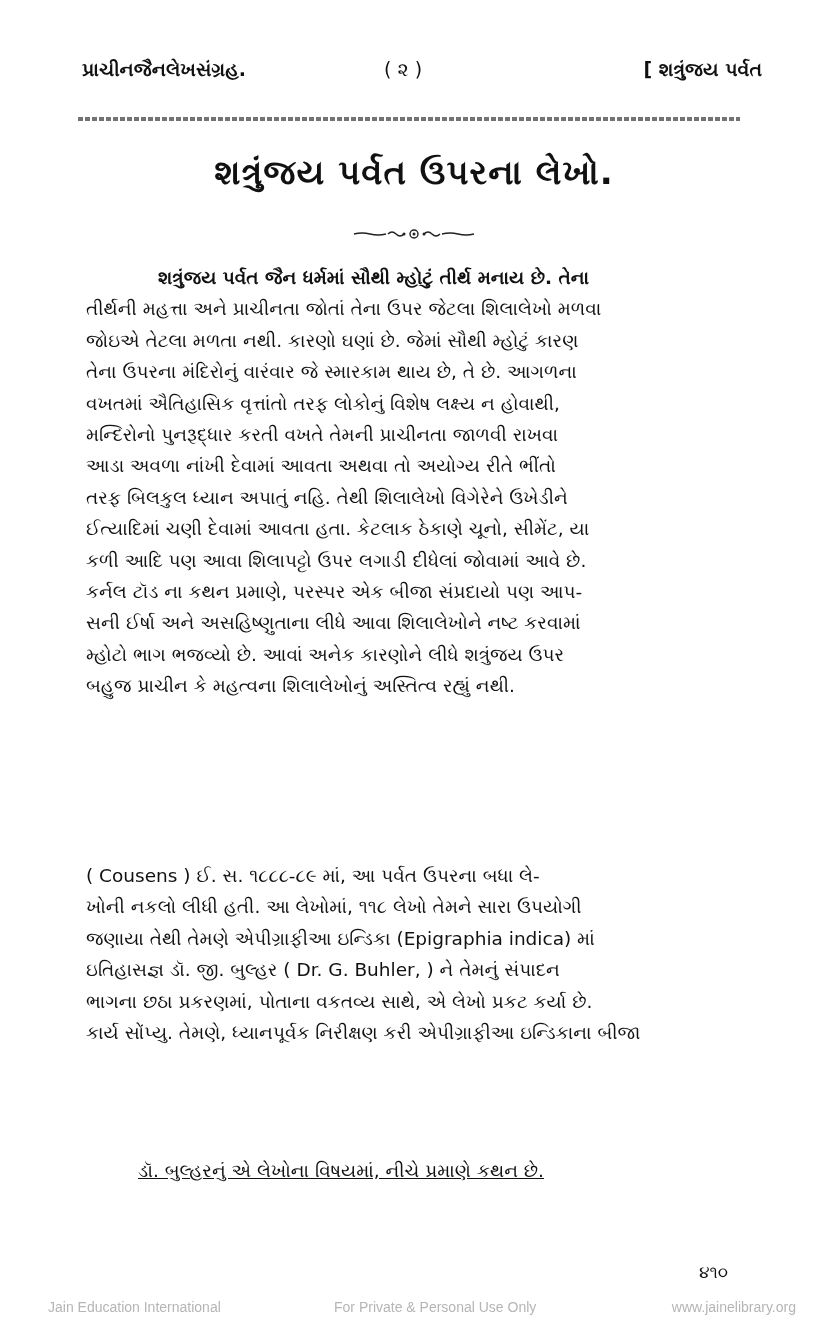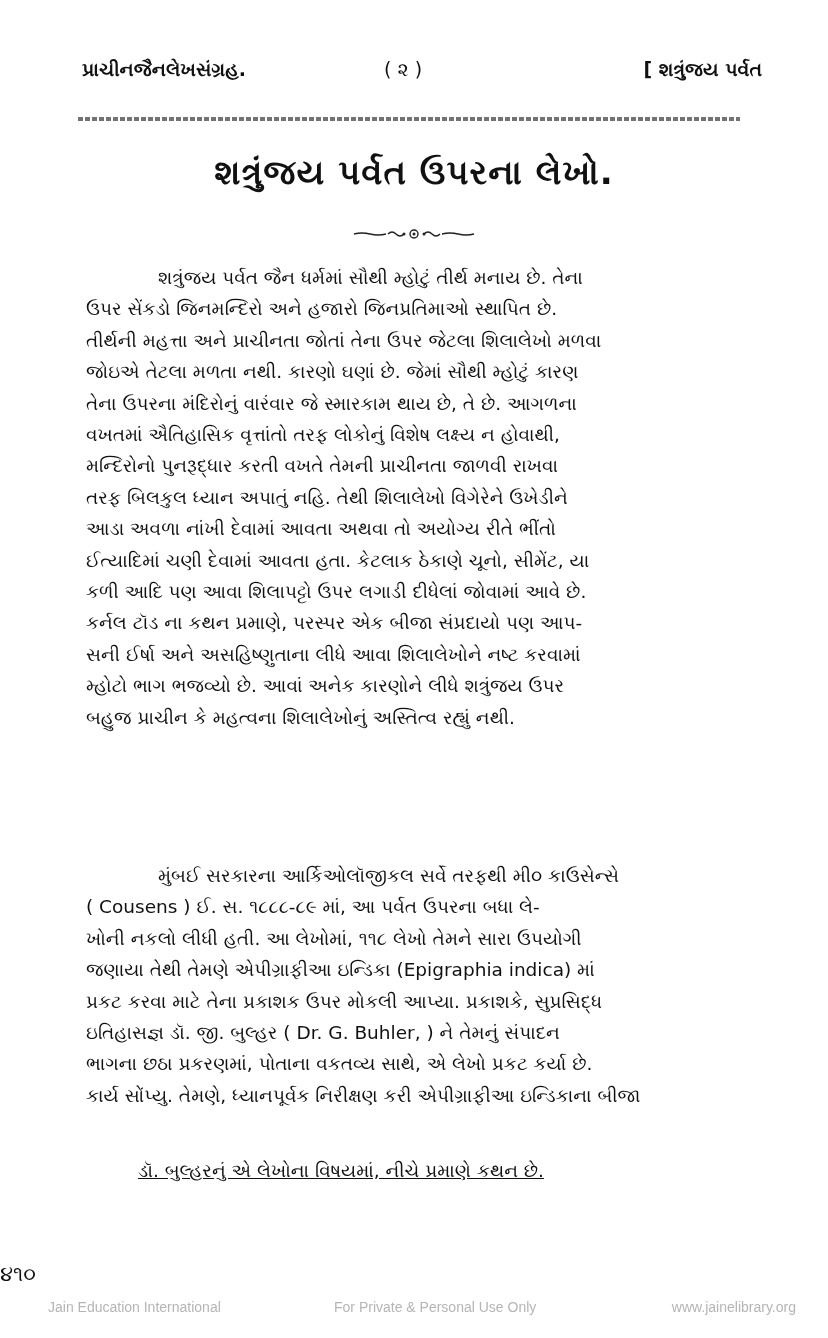--- a/index.html
+++ b/index.html
@@ -69,29 +69,29 @@
     text-align: justify;
   }
   .p1 { top: 262px; }
   .p2 { top: 860px; }
   .p3 { top: 1155px; text-decoration: underline; }
   .line {
     display: block;
     white-space: nowrap;
     overflow: hidden;
   }
-  .indent { padding-left: 72px; }
+  .indent { padding-left: 72px; font-weight: bold; }
   .indent-small { padding-left: 52px; }
   .page-number {
     position: absolute;
     top: 1262px;
     left: 0;
     width: 728px;
-    text-align: left;
-    font-size: 21px;
+    text-align: right;
+    font-size: 17px;
   }
   .footer {
     position: absolute;
     top: 1299px;
     left: 8px;
     width: 828px;
     height: 20px;
     font-family: "Liberation Sans", sans-serif;
     font-size: 14px;
     color: #b5b5b5;
@@ -121,42 +121,39 @@
     <circle cx="62" cy="5" r="4" stroke="#222" stroke-width="1.4" fill="none"></circle>
     <circle cx="62" cy="5" r="1.5" fill="#222"></circle>
     <path d="M36 5 q4 -4 8 0 q4 4 8 0" stroke="#222" stroke-width="1.4" fill="none"></path>
     <path d="M72 5 q4 -4 8 0 q4 4 8 0" stroke="#222" stroke-width="1.4" fill="none"></path>
     <circle cx="52" cy="5" r="1.5" fill="#222"></circle>
     <circle cx="72" cy="5" r="1.5" fill="#222"></circle>
   </svg>
 
   <div class="body-text p1">
     <span class="line indent">શત્રુંજય પર્વત જૈન ધર્મમાં સૌથી મ્હોટું તીર્થ મનાય છે. તેના</span>
-    <span class="line">ઉપર સેંકડો જિનમન્દિરો અને હજારો જિનપ્રતિમાઓ સ્થાપિત છે.</span>
     <span class="line">તીર્થની મહત્તા અને પ્રાચીનતા જોતાં તેના ઉપર જેટલા શિલાલેખો મળવા</span>
     <span class="line">જોઇએ તેટલા મળતા નથી. કારણો ઘણાં છે. જેમાં સૌથી મ્હોટું કારણ</span>
     <span class="line">તેના ઉપરના મંદિરોનું વારંવાર જે સ્મારકામ થાય છે, તે છે. આગળના</span>
     <span class="line">વખતમાં ઐતિહાસિક વૃત્તાંતો તરફ લોકોનું વિશેષ લક્ષ્ય ન હોવાથી,</span>
     <span class="line">મન્દિરોનો પુનરૂદ્ધાર કરતી વખતે તેમની પ્રાચીનતા જાળવી રાખવા</span>
+    <span class="line">આડા અવળા નાંખી દેવામાં આવતા અથવા તો અયોગ્ય રીતે ભીંતો</span>
     <span class="line">તરફ બિલકુલ ધ્યાન અપાતું નહિ. તેથી શિલાલેખો વિગેરેને ઉખેડીને</span>
-    <span class="line">આડા અવળા નાંખી દેવામાં આવતા અથવા તો અયોગ્ય રીતે ભીંતો</span>
     <span class="line">ઈત્યાદિમાં ચણી દેવામાં આવતા હતા. કેટલાક ઠેકાણે ચૂનો, સીમેંટ, યા</span>
     <span class="line">કળી આદિ પણ આવા શિલાપટ્ટો ઉપર લગાડી દીધેલાં જોવામાં આવે છે.</span>
     <span class="line">કર્નલ ટૉડ ના કથન પ્રમાણે, પરસ્પર એક બીજા સંપ્રદાયો પણ આપ-</span>
     <span class="line">સની ઈર્ષા અને અસહિષ્ણુતાના લીધે આવા શિલાલેખોને નષ્ટ કરવામાં</span>
     <span class="line">મ્હોટો ભાગ ભજવ્યો છે. આવાં અનેક કારણોને લીધે શત્રુંજય ઉપર</span>
     <span class="line">બહુજ પ્રાચીન કે મહત્વના શિલાલેખોનું અસ્તિત્વ રહ્યું નથી.</span>
   </div>
 
   <div class="body-text p2">
-    <span class="line indent">મુંબઈ સરકારના આર્કિઓલૉજીકલ સર્વે તરફથી મી૦ કાઉસેન્સે</span>
     <span class="line">( Cousens ) ઈ. સ. ૧૮૮૮-૮૯ માં, આ પર્વત ઉપરના બધા લે-</span>
     <span class="line">ખોની નકલો લીધી હતી. આ લેખોમાં, ૧૧૮ લેખો તેમને સારા ઉપયોગી</span>
     <span class="line">જણાયા તેથી તેમણે એપીગ્રાફીઆ ઇન્ડિકા (Epigraphia indica) માં</span>
-    <span class="line">પ્રકટ કરવા માટે તેના પ્રકાશક ઉપર મોકલી આપ્યા. પ્રકાશકે, સુપ્રસિદ્ધ</span>
     <span class="line">ઇતિહાસજ્ઞ ડૉ. જી. બુલ્હર ( Dr. G. Buhler, ) ને તેમનું સંપાદન</span>
     <span class="line">ભાગના છઠા પ્રકરણમાં, પોતાના વકતવ્ય સાથે, એ લેખો પ્રકટ કર્યા છે.</span>
     <span class="line">કાર્ય સોંપ્યુ. તેમણે, ધ્યાનપૂર્વક નિરીક્ષણ કરી એપીગ્રાફીઆ ઇન્ડિકાના બીજા</span>
   </div>
 
   <div class="body-text p3">
     <span class="line indent-small">ડૉ. બુલ્હરનું એ લેખોના વિષયમાં, નીચે પ્રમાણે કથન છે.</span>
   </div>
 
   <div class="page-number">૪૧૦</div>

